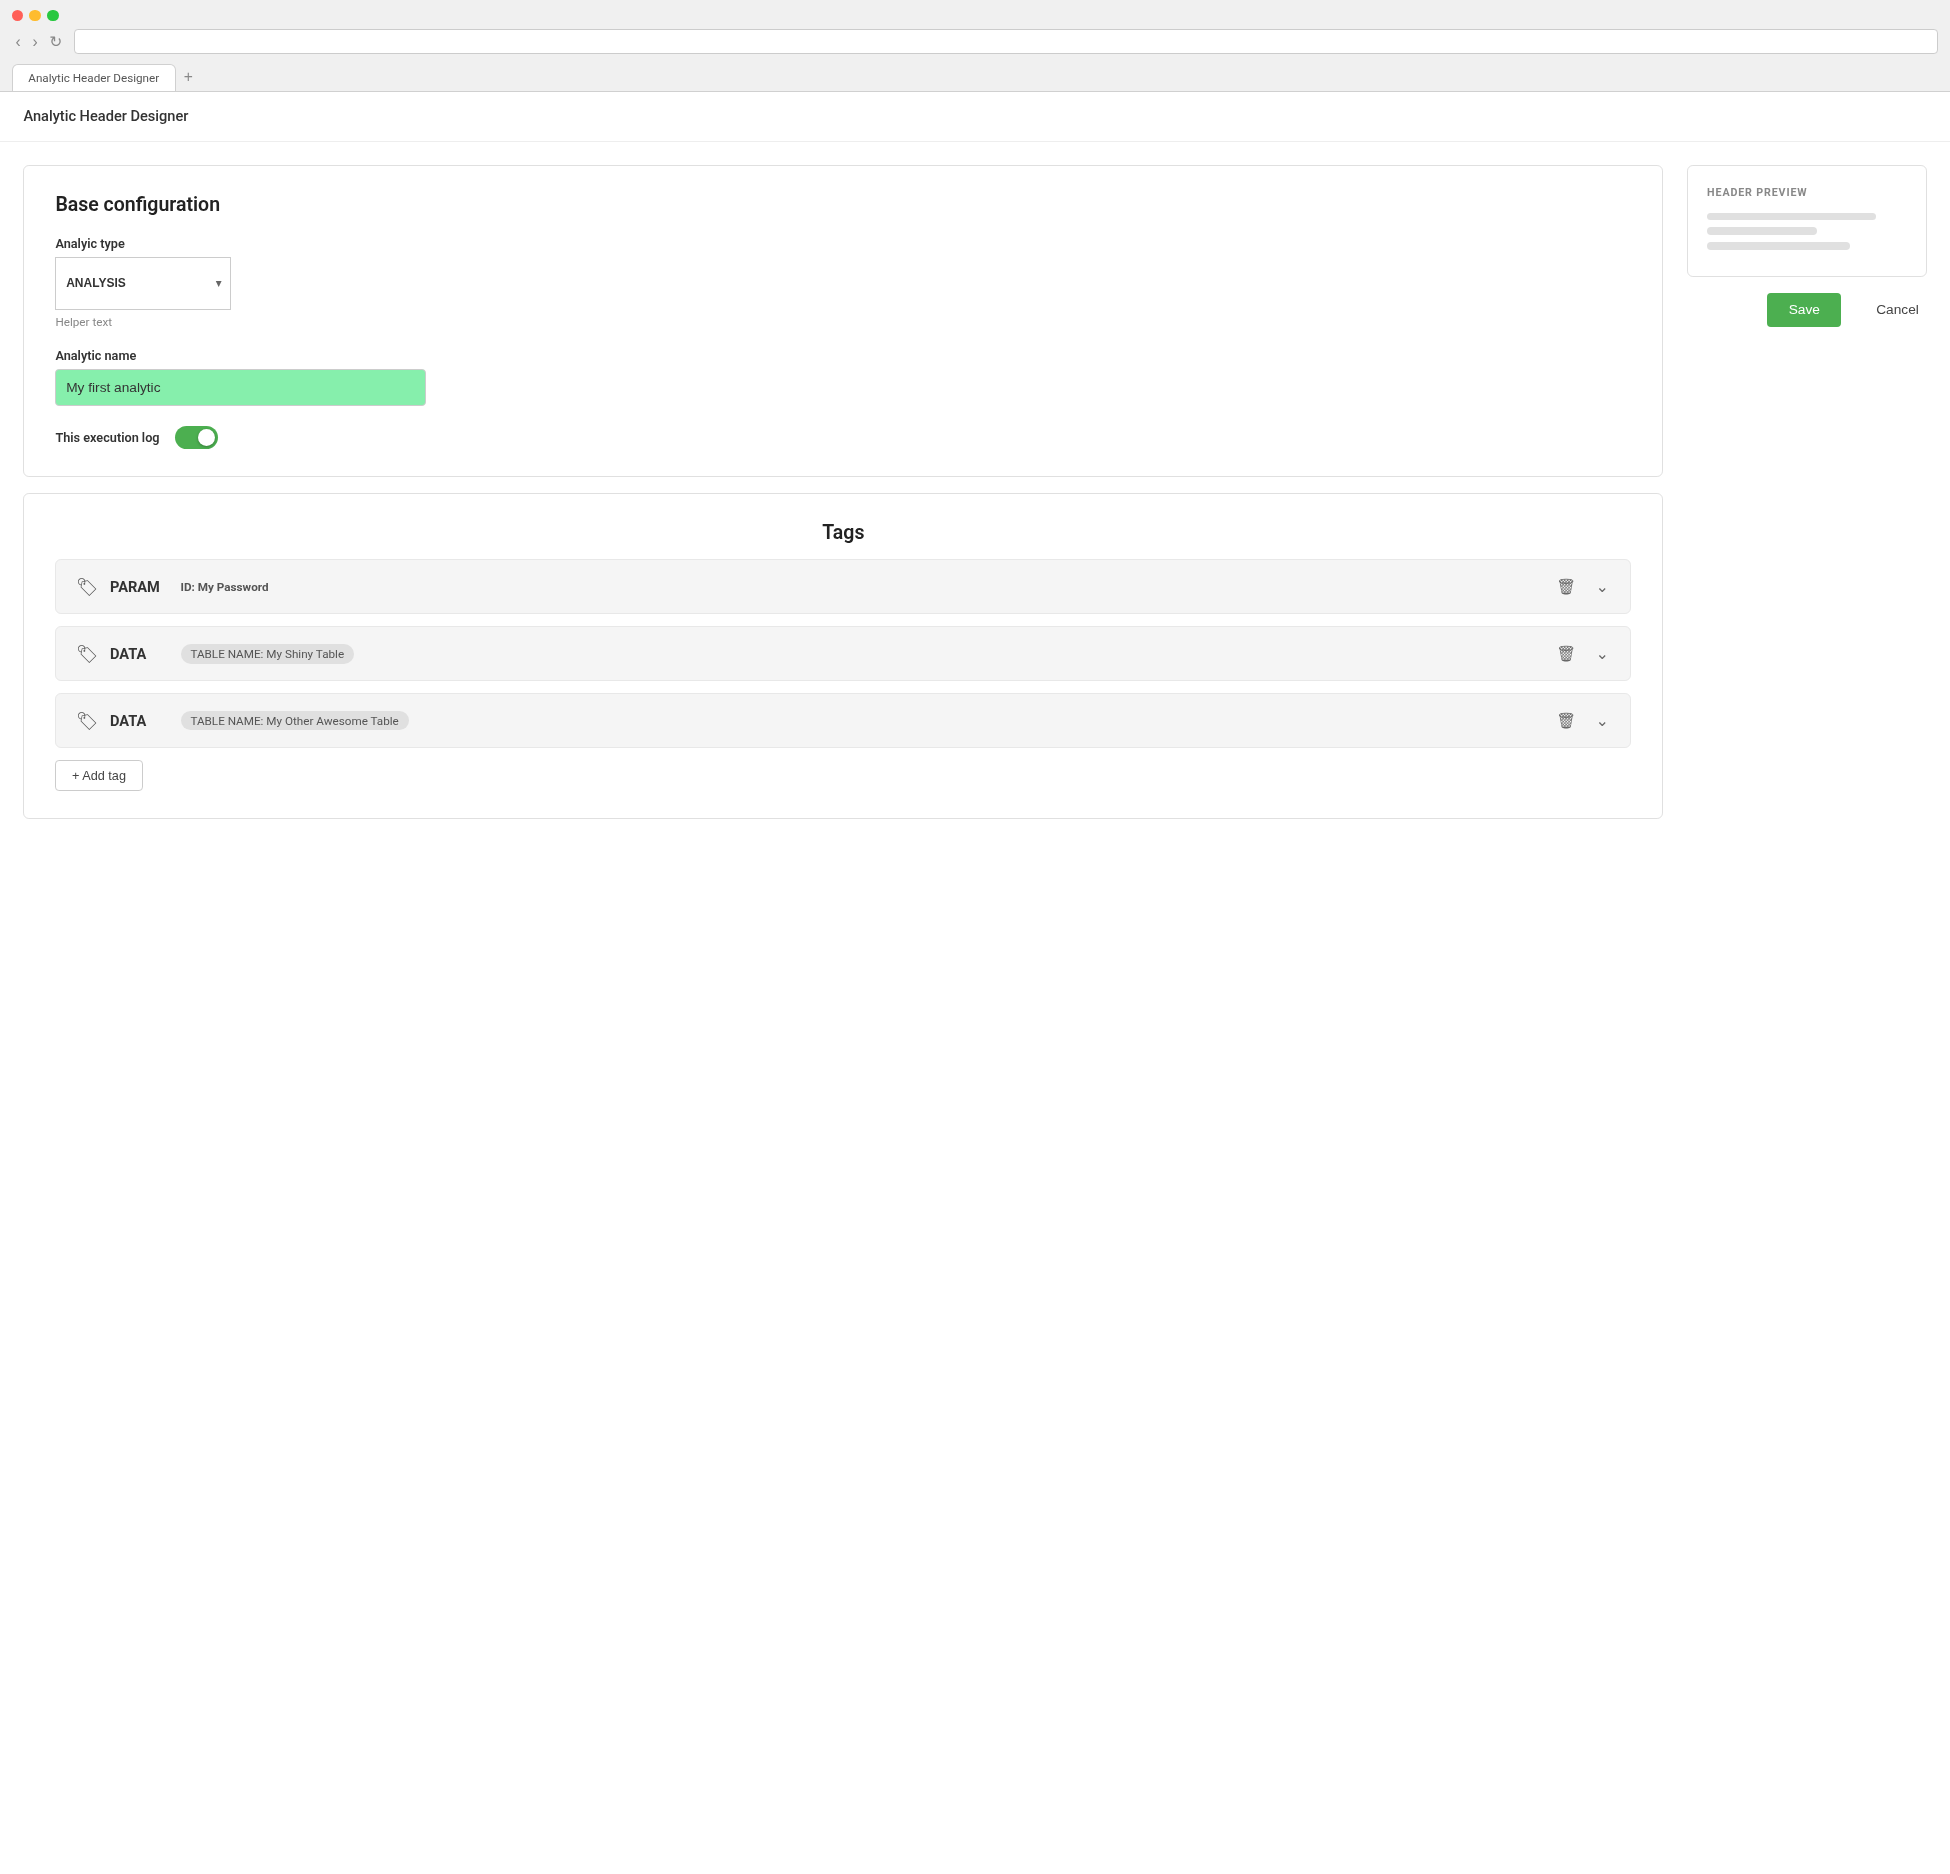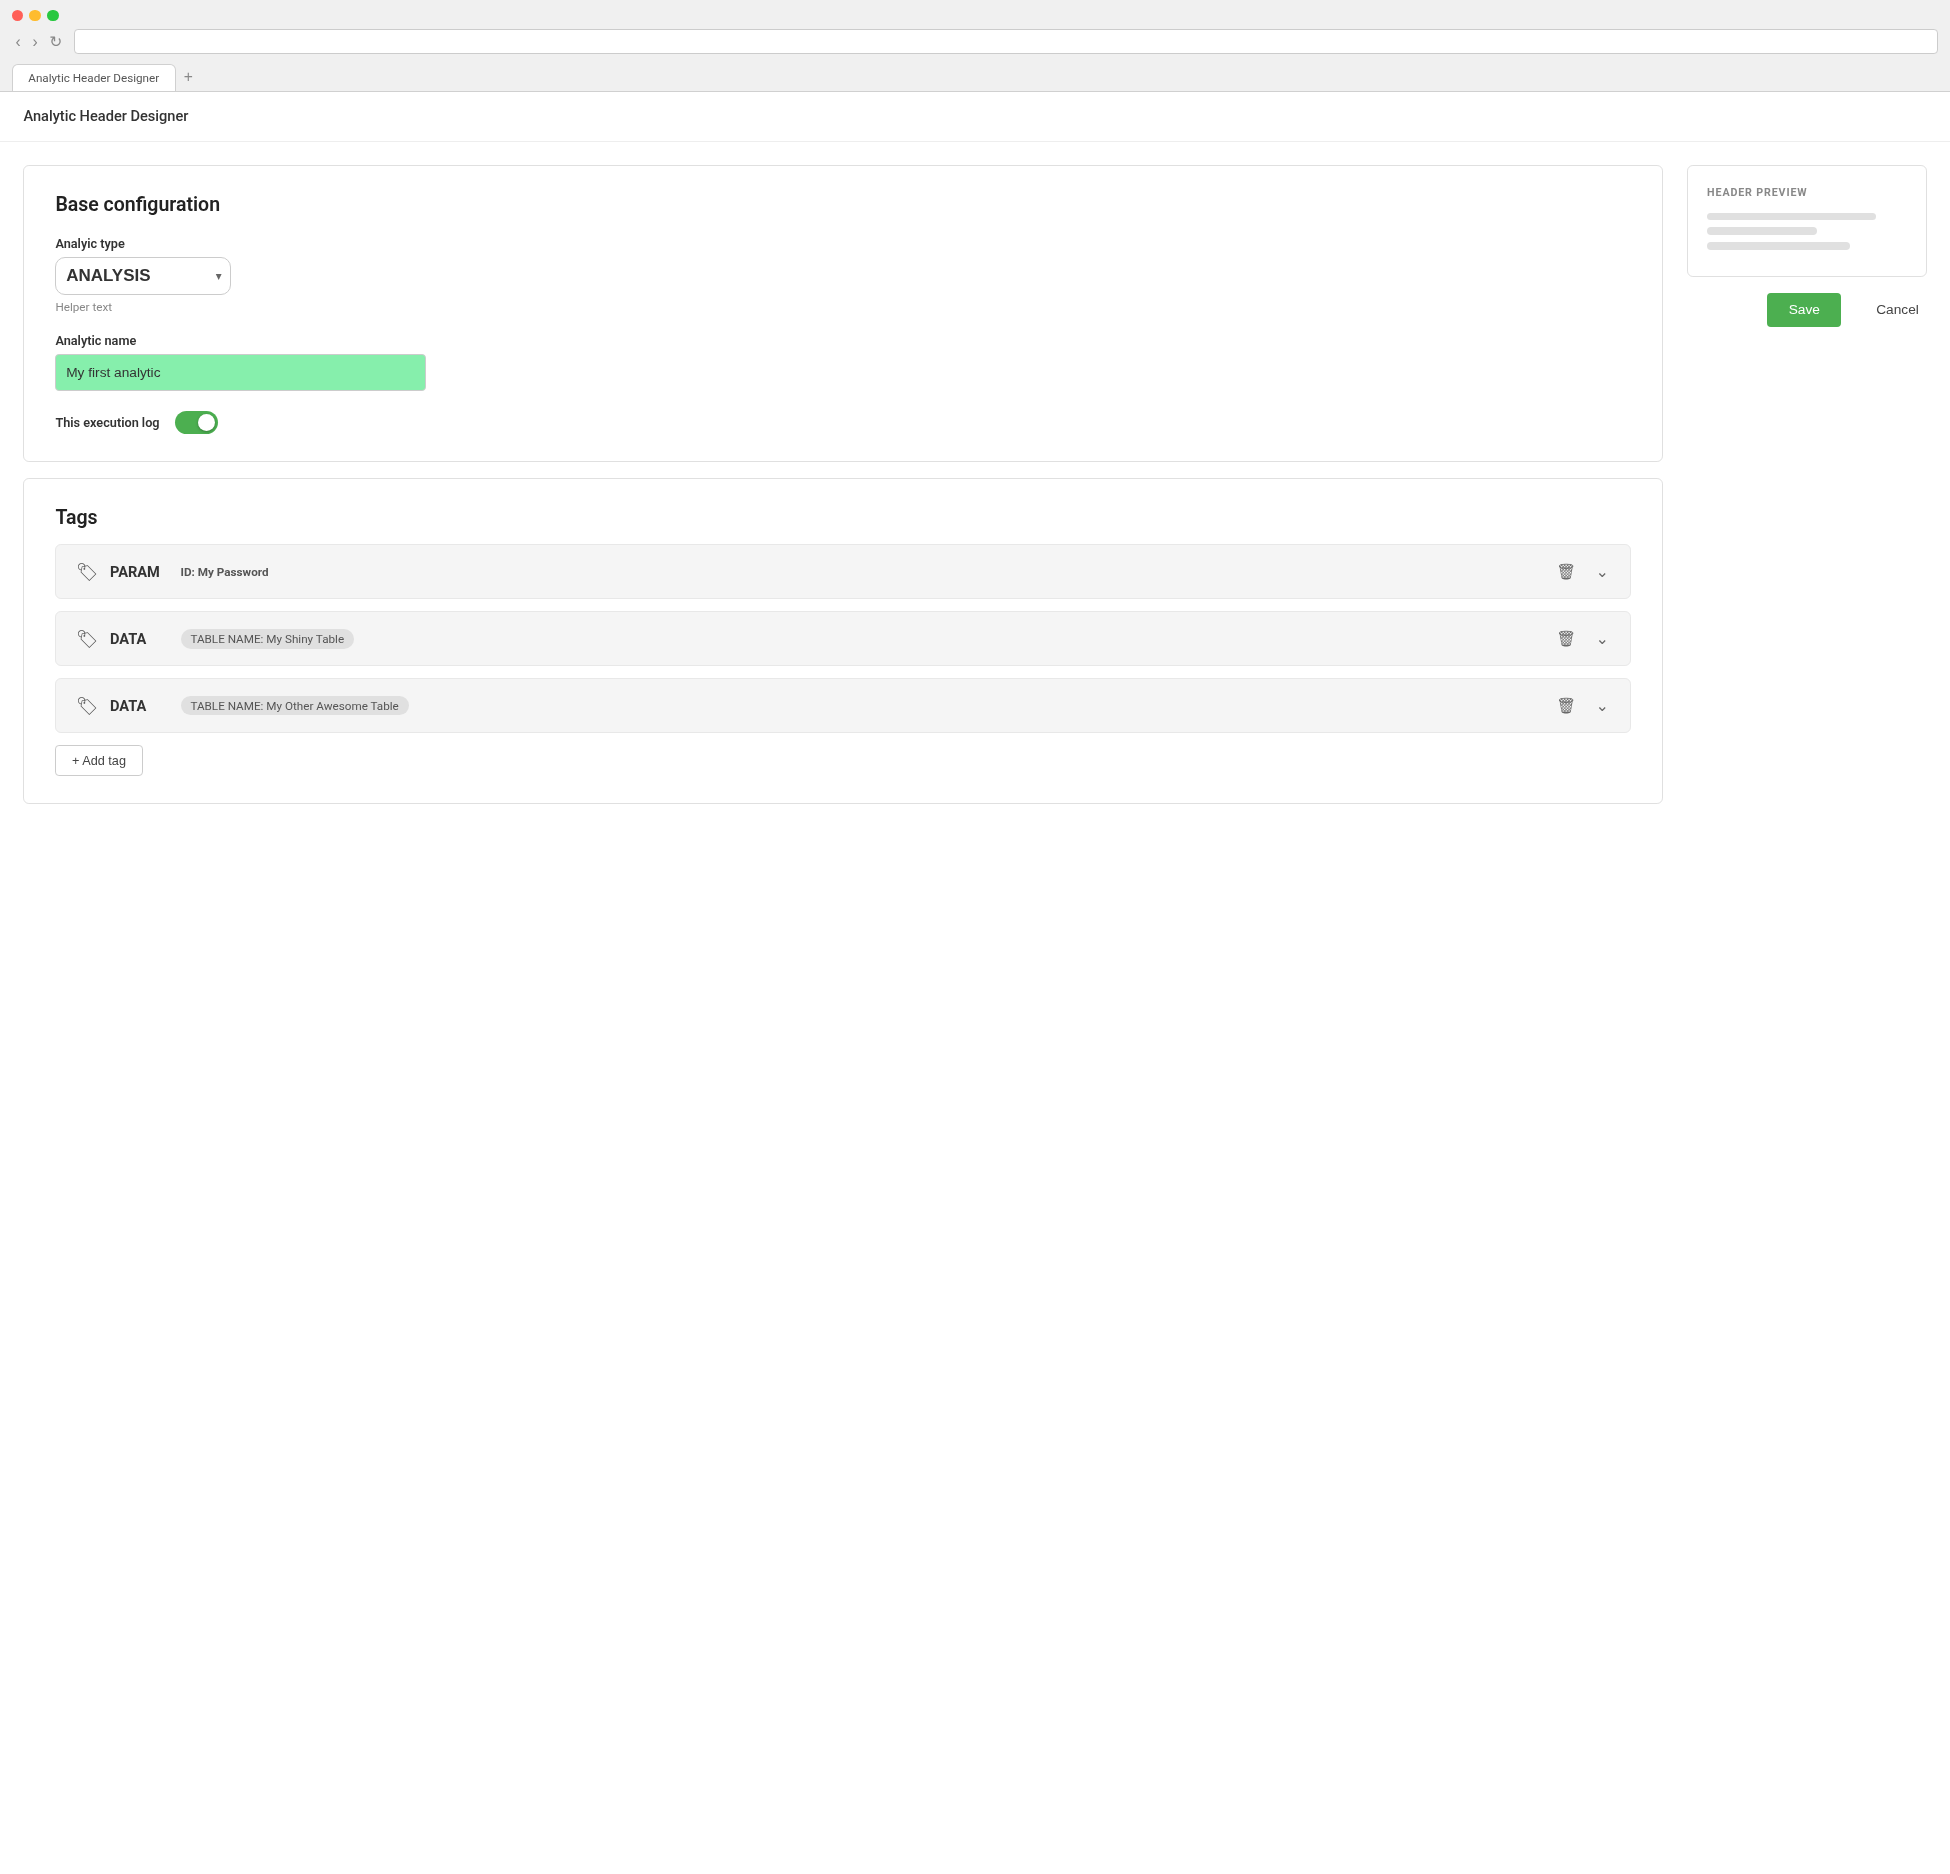--- a/index.html
+++ b/index.html
@@ -161,25 +161,25 @@
     }
 
     .select-wrapper {
       position: relative;
       display: inline-block;
       width: 176px;
     }
 
     .form-select {
       width: 100%;
-      height: 38px;
+      height: 53px;
       border: 1px solid #ccc;
-      border-radius: 10px;
+      border-radius: 0;
       padding: 0 31px 0 9.8px;
-      font-size: 17px;
+      font-size: 12px;
       font-weight: 600;
       color: #333;
       background: white;
       appearance: none;
       cursor: pointer;
     }
 
     .select-arrow {
       position: absolute;
       right: 9.8px;
@@ -261,20 +261,21 @@
       transition: .3s;
       box-shadow: 0 1px 2.9px rgba(0,0,0,0.3);
     }
 
     
     .tags-title {
       font-size: 19.5px;
       font-weight: 600;
       color: #222;
       margin-bottom: 15.6px;
+      text-align: center;
     }
 
     .tag-item {
       background: #f5f5f5;
       border: 1px solid #e8e8e8;
       border-radius: 5.9px;
       padding: 15.6px 19.5px;
       display: flex;
       align-items: center;
       gap: 11.7px;

